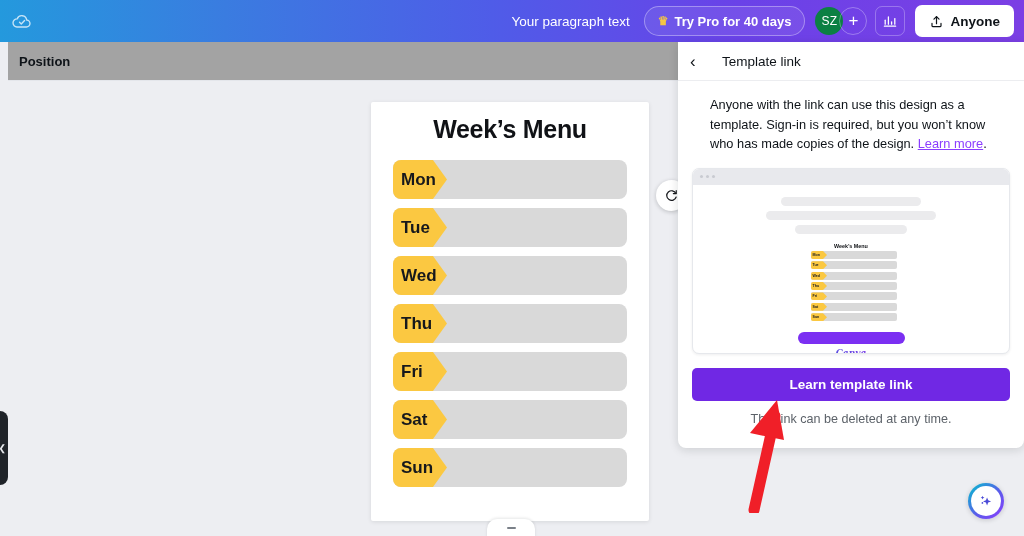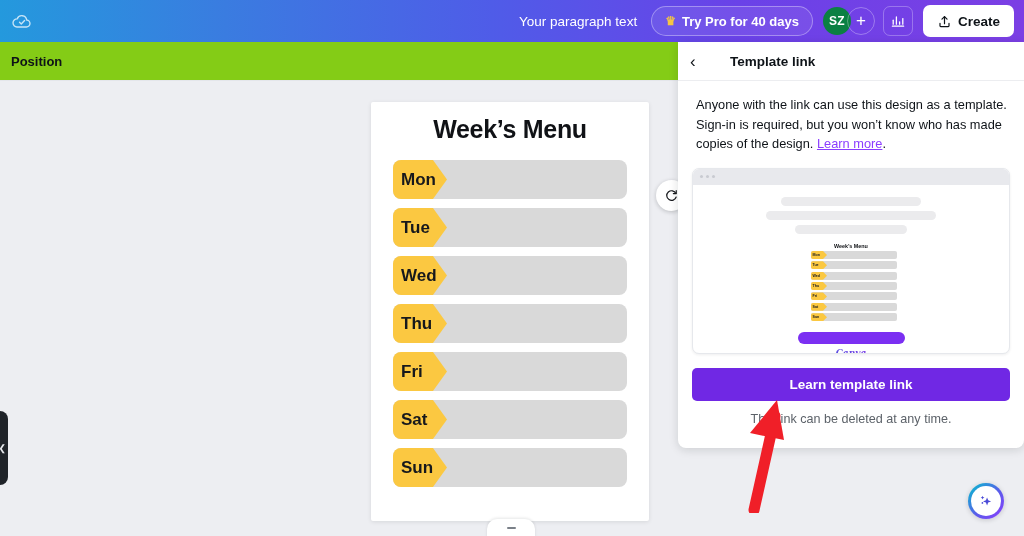--- a/index.html
+++ b/index.html
@@ -25,21 +25,21 @@
   .try-pro {
     height: 30px; border: 1px solid rgba(255,255,255,0.35); border-radius: 15px;
     background: rgba(255,255,255,0.08);
     display: flex; align-items: center; gap: 6px; padding: 0 13px;
     color: #fff; font-size: 13px; font-weight: 600; white-space: nowrap;
     margin-right: 10px;
   }
   .crown { font-size: 12px; line-height: 1; color: #f5c543; }
   .avatar {
     width: 28px; height: 28px; border-radius: 50%;
-    background: #0b8043; color: #fff; font-size: 12px; font-weight: 700;
+    background: #0b8043; color: #fff; font-size: 12px; font-weight: 400;
     display: flex; align-items: center; justify-content: center; letter-spacing: 0.2px;
   }
   .plus-btn {
     width: 28px; height: 28px; border-radius: 50%;
     border: 1px solid rgba(255,255,255,0.30);
     color: #fff; font-size: 17px; font-weight: 400;
     display: flex; align-items: center; justify-content: center;
     margin-left: -4px; margin-right: 8px;
   }
   .icon-btn {
@@ -49,22 +49,22 @@
     margin-right: 10px;
   }
   .share-btn {
     height: 32px; border-radius: 7px; background: #ffffff;
     display: flex; align-items: center; gap: 6px; padding: 0 14px;
     color: #0e1318; font-size: 13.5px; font-weight: 600;
   }
 
   
   .toolbar {
-    position: absolute; top: 42px; left: 0; width: 678px; height: 39px;
-    background: #84cc16; border-bottom: 1px solid #e4e6eb;
+    position: absolute; top: 42px; left: 8px; width: 678px; height: 39px;
+    background: #a3a3a3; border-bottom: 1px solid #e4e6eb;
     display: flex; align-items: center;
   }
   .position-label { margin-left: 11px; font-size: 13px; font-weight: 600; color: #0e1318; }
 
   
   .canvas-area {
     position: absolute; top: 81px; left: 0; width: 678px; height: 455px;
     background: #edeef2; overflow: hidden;
   }
   .left-handle {
@@ -127,23 +127,23 @@
     position: absolute; top: 42px; left: 678px; width: 346px; height: 406px;
     background: #ffffff;
     box-shadow: 0 2px 10px rgba(14,19,24,0.14);
     border-bottom-left-radius: 8px; border-bottom-right-radius: 8px;
   }
   .panel-header {
     height: 39px; display: flex; align-items: center;
     border-bottom: 1px solid #ecedf0; padding-left: 12px;
   }
   .back-chevron { color: #0e1318; font-size: 17px; line-height: 1; width: 20px; }
-  .panel-title { font-size: 13.5px; font-weight: 700; color: #0e1318; margin-left: 20px; }
+  .panel-title { font-size: 13.5px; font-weight: 400; color: #0e1318; margin-left: 12px; }
   .panel-desc {
-    padding: 14px 16px 0 18px; font-size: 12.8px; line-height: 19.5px; color: #0e1318;
+    padding: 14px 16px 0 32px; font-size: 12.8px; line-height: 19.5px; color: #0e1318;
   }
   .learn-more { color: #8b3dff; text-decoration: underline; }
 
   
   .preview {
     margin: 14px 14px 0 14px; height: 186px;
     background: #ffffff; border: 1px solid #e6e8ec; border-radius: 7px;
     overflow: hidden; position: relative;
     box-shadow: 0 1px 3px rgba(14,19,24,0.07);
   }
@@ -235,21 +235,21 @@
           <path d="M3 16.5h14"></path>
         </svg>
       </div>
 
       <div class="share-btn">
         <svg width="15" height="15" viewBox="0 0 20 20" fill="none" stroke="#0e1318" stroke-width="1.6" stroke-linecap="round" stroke-linejoin="round">
           <path d="M10 13V3.5"></path>
             <path d="M6.6 6.8L10 3.4l3.4 3.4"></path>
           <path d="M4 12.5v3.2a1 1 0 0 0 1 1h10a1 1 0 0 0 1-1v-3.2"></path>
         </svg>
-        <span>Create</span>
+        <span>Anyone</span>
       </div>
     </div>
   </div>
 
   <div class="toolbar">
     <div class="position-label">Position</div>
   </div>
 
   <div class="canvas-area">
 

